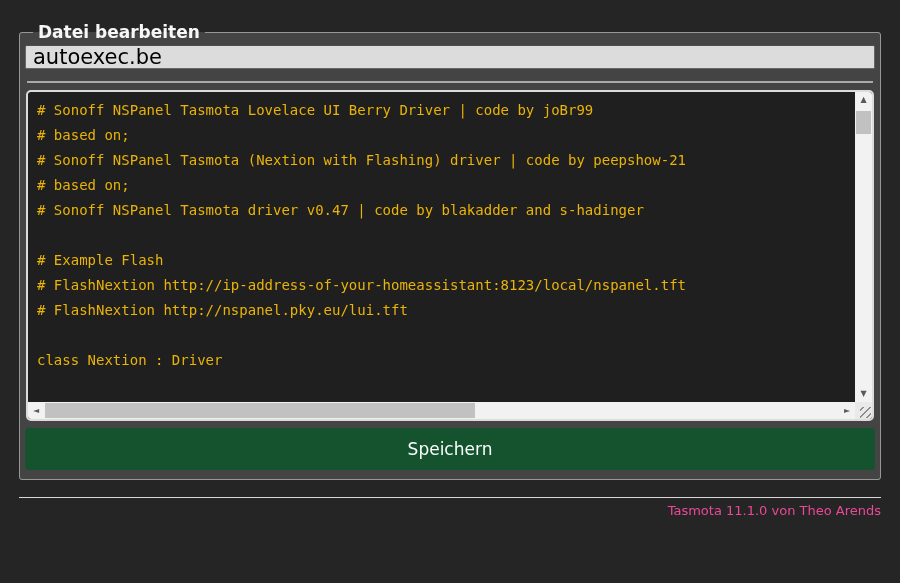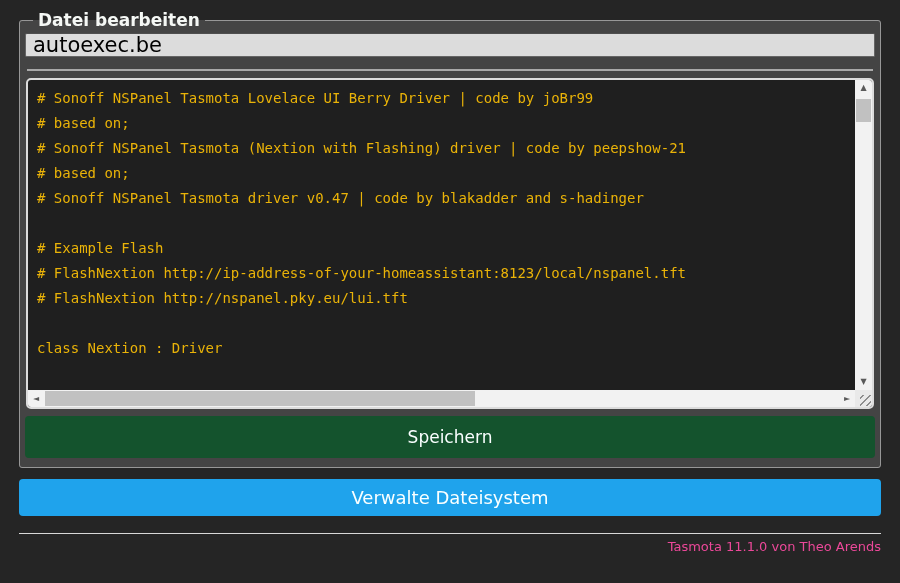--- a/index.html
+++ b/index.html
@@ -4,21 +4,21 @@
 <style>
   * { box-sizing: border-box; }
   html, body { margin: 0; padding: 0; }
   body {
     width: 900px; height: 583px;
     background: #252525;
     color: #eaeaea;
     font-family: "DejaVu Sans", "Liberation Sans", sans-serif;
     font-size: 15px;
   }
-  .wrap { padding: 10px 19px 0 19px; }
+  .wrap { padding: 22px 19px 0 19px; }
 
   
   fieldset.panel {
     margin: 0;
     border: 1px solid #979797;
     border-radius: 3px;
     background: #444444;
     padding: 3px 5px 9px 5px;
   }
   legend.panel-legend {
@@ -179,20 +179,19 @@
       </div>
 
       <div class="sb-corner">
         <div class="resize-grip"></div>
       </div>
     </div>
 
     <button class="btn btn-save">Speichern</button>
   </fieldset>
 
-  <button class="btn btn-manage">Verwalte Dateisystem</button>
 
   <div class="footer">
     <hr class="footer-rule">
     <div class="footer-text">Tasmota 11.1.0 von Theo Arends</div>
   </div>
 
 </div>
 
 </body></html>

